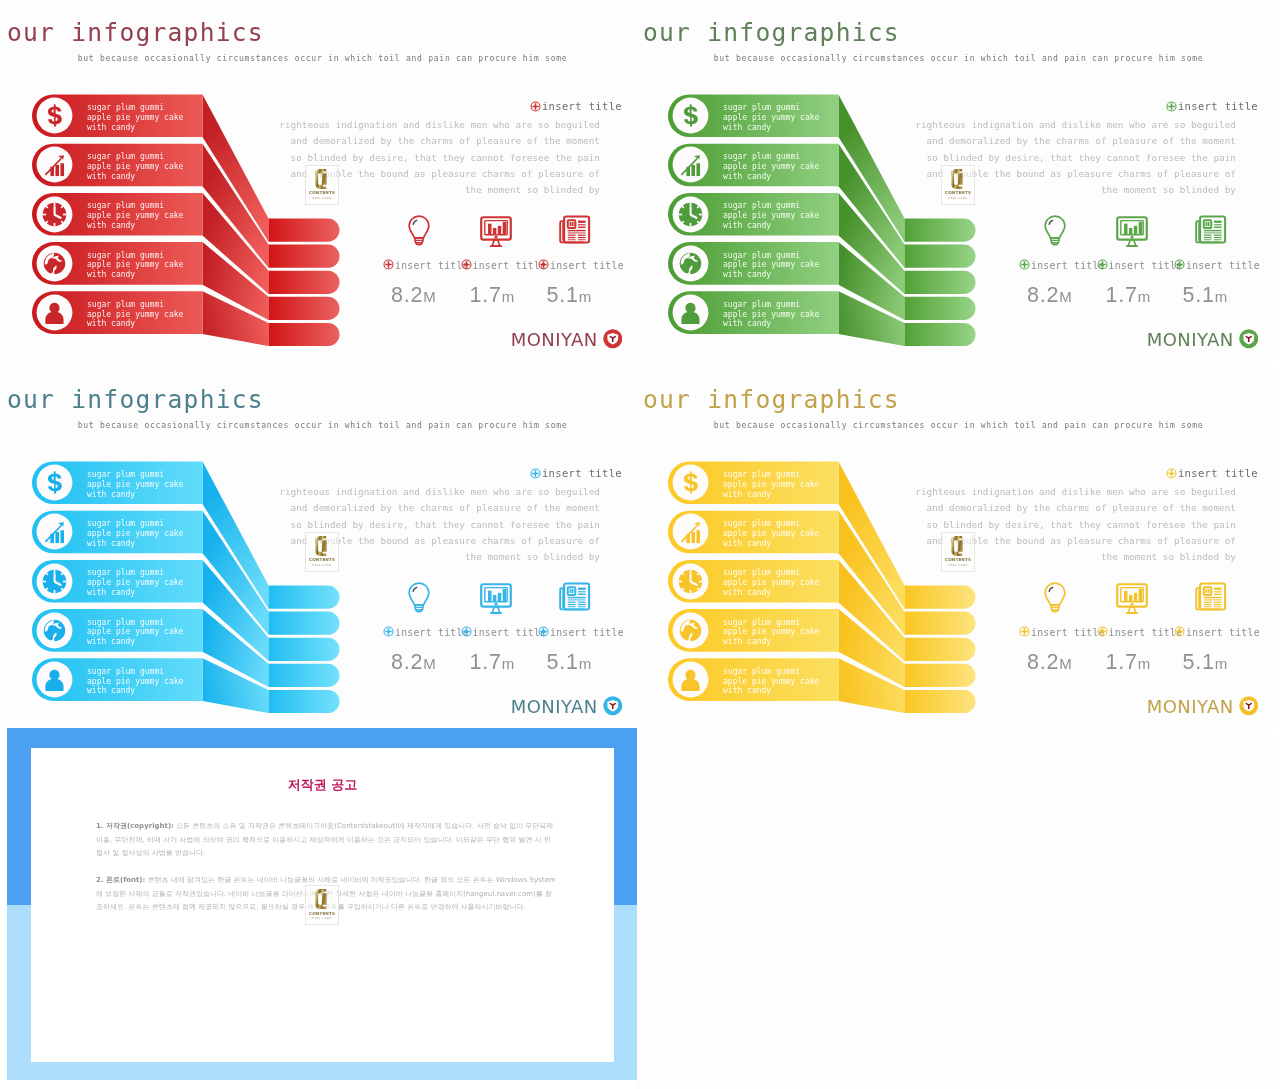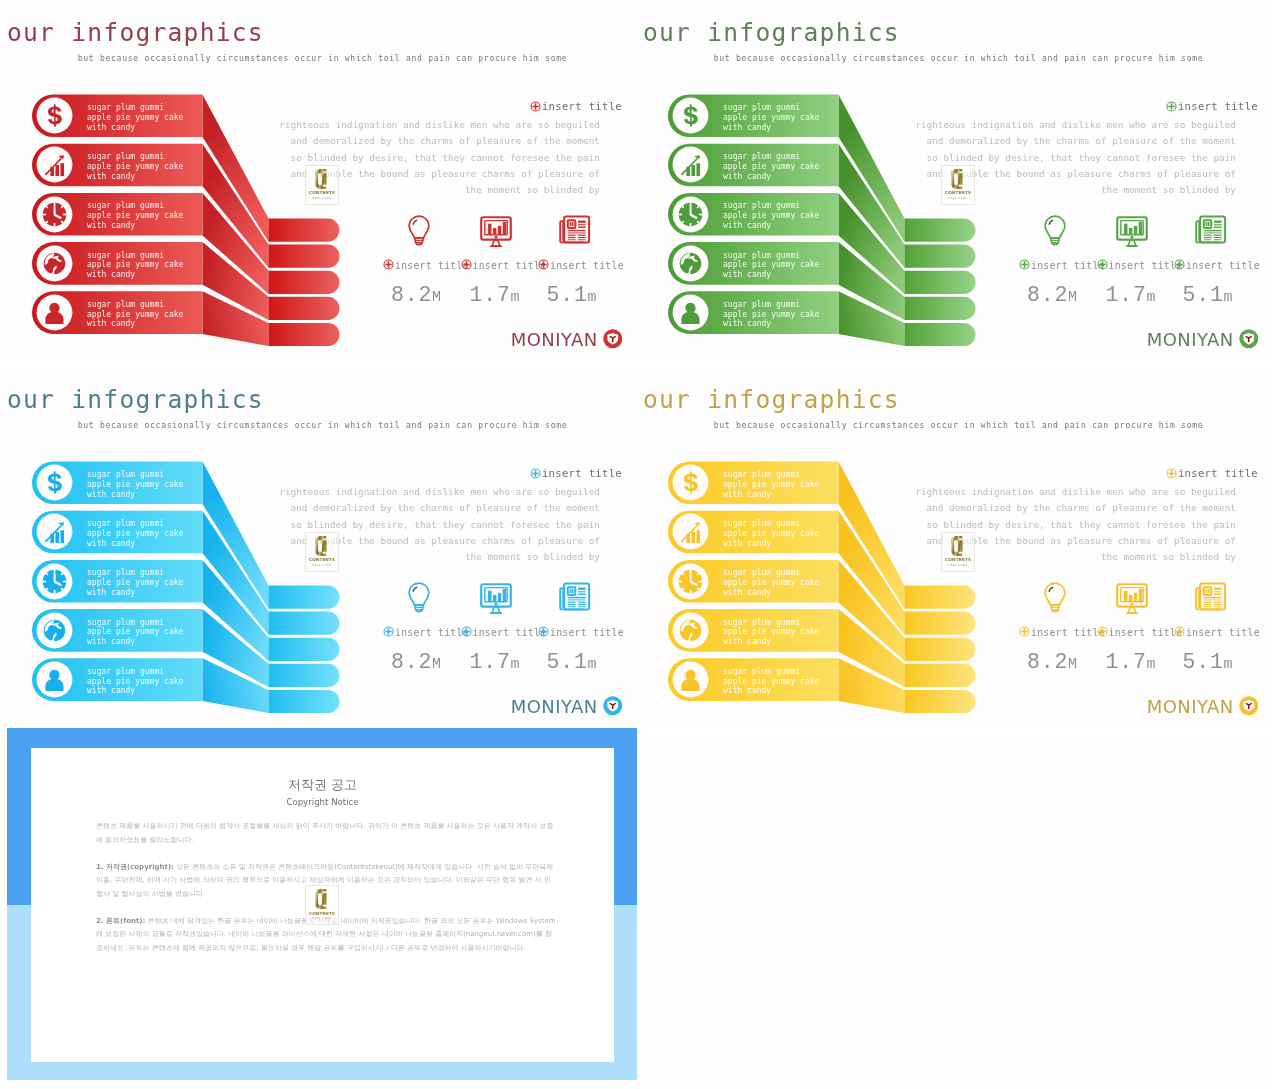--- a/index.html
+++ b/index.html
@@ -29,42 +29,42 @@
 .ins-title .ic{display:inline-block;vertical-align:-1.5px;margin-right:1px;}
 .body-par{position:absolute;right:37px;top:117px;width:340px;text-align:right;
   font-size:9.35px;line-height:16.3px;letter-spacing:0px;color:#b9bcc0;
   white-space:pre-line;font-family:"DejaVu Sans Mono",monospace;}
 
 .iconcell{position:absolute;top:213px;width:36px;height:36px;}
 .statlbl{position:absolute;top:259px;font-size:9.75px;letter-spacing:0.28px;color:#8b8e92;
   white-space:nowrap;font-family:"DejaVu Sans Mono",monospace;}
 .statlbl .ic{display:inline-block;vertical-align:-1.5px;margin-right:1px;}
 .statnum{position:absolute;top:283px;font-size:21.5px;color:#8e9195;letter-spacing:0.8px;
-  white-space:nowrap;font-family:Liberation Mono, monospace;}
+  white-space:nowrap;font-family:Liberation Sans, sans-serif;}
 .statnum .u{font-size:15px;letter-spacing:0;}
 
 .brand{position:absolute;right:15px;top:329px;display:flex;align-items:center;height:20px;}
 .brandtxt{font-size:18px;letter-spacing:0.4px;font-family:"DejaVu Sans",sans-serif;
   line-height:19px;font-weight:400;}
 .brandmark{margin-left:5px;display:block;}
 
 .wm{position:absolute;width:32px;height:38px;border:1px solid #e6e4de;background:rgba(255,255,255,0.5);opacity:0.9;}
 .wm .c{position:absolute;left:0;top:3px;width:32px;height:20px;text-align:center;}
 .wm .c svg{display:block;margin:0 auto;}
 .wm .n{position:absolute;left:0;top:24.5px;width:32px;text-align:center;font-size:4.2px;
   letter-spacing:0.1px;color:#7d6c30;font-family:"DejaVu Sans",sans-serif;font-weight:700;}
 .wm .n2{position:absolute;left:0;top:30px;width:32px;text-align:center;font-size:2.9px;
   letter-spacing:0.3px;color:#a4966a;font-family:"DejaVu Sans",sans-serif;}
 
 #cp{position:absolute;left:7px;top:728px;width:630px;height:352px;}
 #cp .frameA{position:absolute;left:0;top:0;width:630px;height:177px;background:#4ca0f2;}
 #cp .frameB{position:absolute;left:0;top:177px;width:630px;height:175px;background:#addefb;}
 #cp .inner{position:absolute;left:24px;top:20px;width:583px;height:314px;background:#fff;}
 .cp-h1{position:absolute;left:0;top:28px;width:583px;text-align:center;font-size:13px;
-  font-weight:400;color:#737373;font-family:"DejaVu Sans",sans-serif;}
+  font-weight:700;color:#be185d;font-family:"DejaVu Sans",sans-serif;}
 .cp-h2{position:absolute;left:0;top:48.5px;width:583px;text-align:center;font-size:8.6px;
   color:#6f6f6f;font-family:"DejaVu Sans",sans-serif;}
 .cp-body{position:absolute;left:65px;top:72px;width:461px;font-size:7.0px;line-height:13.5px;
   color:#b0b0b0;font-family:"DejaVu Sans",sans-serif;text-align:left;}
 .cp-body p{margin:0 0 13.5px 0;}
 .cp-body b{font-weight:700;color:#919191;}
 #cp .wm{left:298px;top:157px;}
 </style>
 </head>
 <body>
@@ -951,23 +951,21 @@
       </div>
     </div>
 
   <div class="panel p4"></div>
 
   <div id="cp">
     <div class="frameA"></div>
     <div class="frameB"></div>
     <div class="inner">
       <div class="cp-h1">저작권 공고</div>
-      <div class="cp-h2">Copyright Notice</div>
       <div class="cp-body">
-          <p>콘텐츠 제품을 사용하시기 전에 다음의 협약서 조항들을 세심히 읽어 주시기 바랍니다. 귀하가 이 콘텐츠 제품을 사용하는 것은 사용자 계약서 보증에 동의하셨음을 알리노합니다.</p>
           <p><b>1. 저작권(copyright):</b> 모든 콘텐츠의 소유 및 저작권은 콘텐츠테이크아웃(Contentstakeout)에 제작자에게 있습니다. 사전 승낙 없이 무단복제 이용, 무단전재, 비매 사기 사법에 의하여 권리 목적으로 이용하시고 제삼자에게 이용하는 것은 금지되어 있습니다. 이와같은 무단 행위 발견 시 민형사 및 형사상의 사법을 받습니다.</p>
           <p><b>2. 폰트(font):</b> 콘텐츠 내에 담겨있는 한글 폰트는 네이버 나눔글꼴의 서체로 네이버에 저작권있습니다. 한글 외의 모든 폰트는 Windows System에 보장된 사제의 금율로 저작권있습니다. 네이버 나눔글꼴 라이선스에 대한 자세한 사항은 네이버 나눔글꼴 홈페이지(hangeul.naver.com)를 참조하세요. 폰트는 콘텐츠에 함께 제공되지 않으므로, 필요하실 경우 해당 폰트를 구입하시거나 다른 폰트로 변경하여 사용하시기바랍니다.</p>
         </div>
     </div>
     <div class="wm">
       <div class="c">
           <svg width="16" height="20" viewBox="0 0 19 25">
             <defs>
               <linearGradient id="goldg" x1="0" y1="0" x2="1" y2="0.3">
                 <stop offset="0" stop-color="#ab8a2a"></stop>

